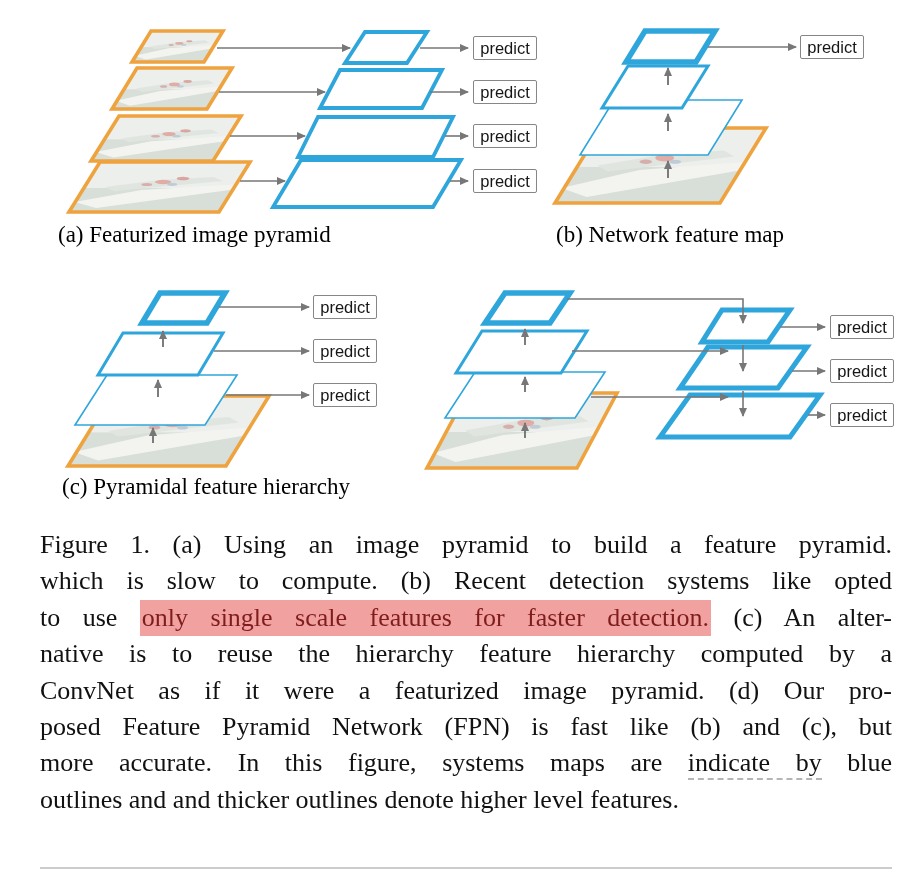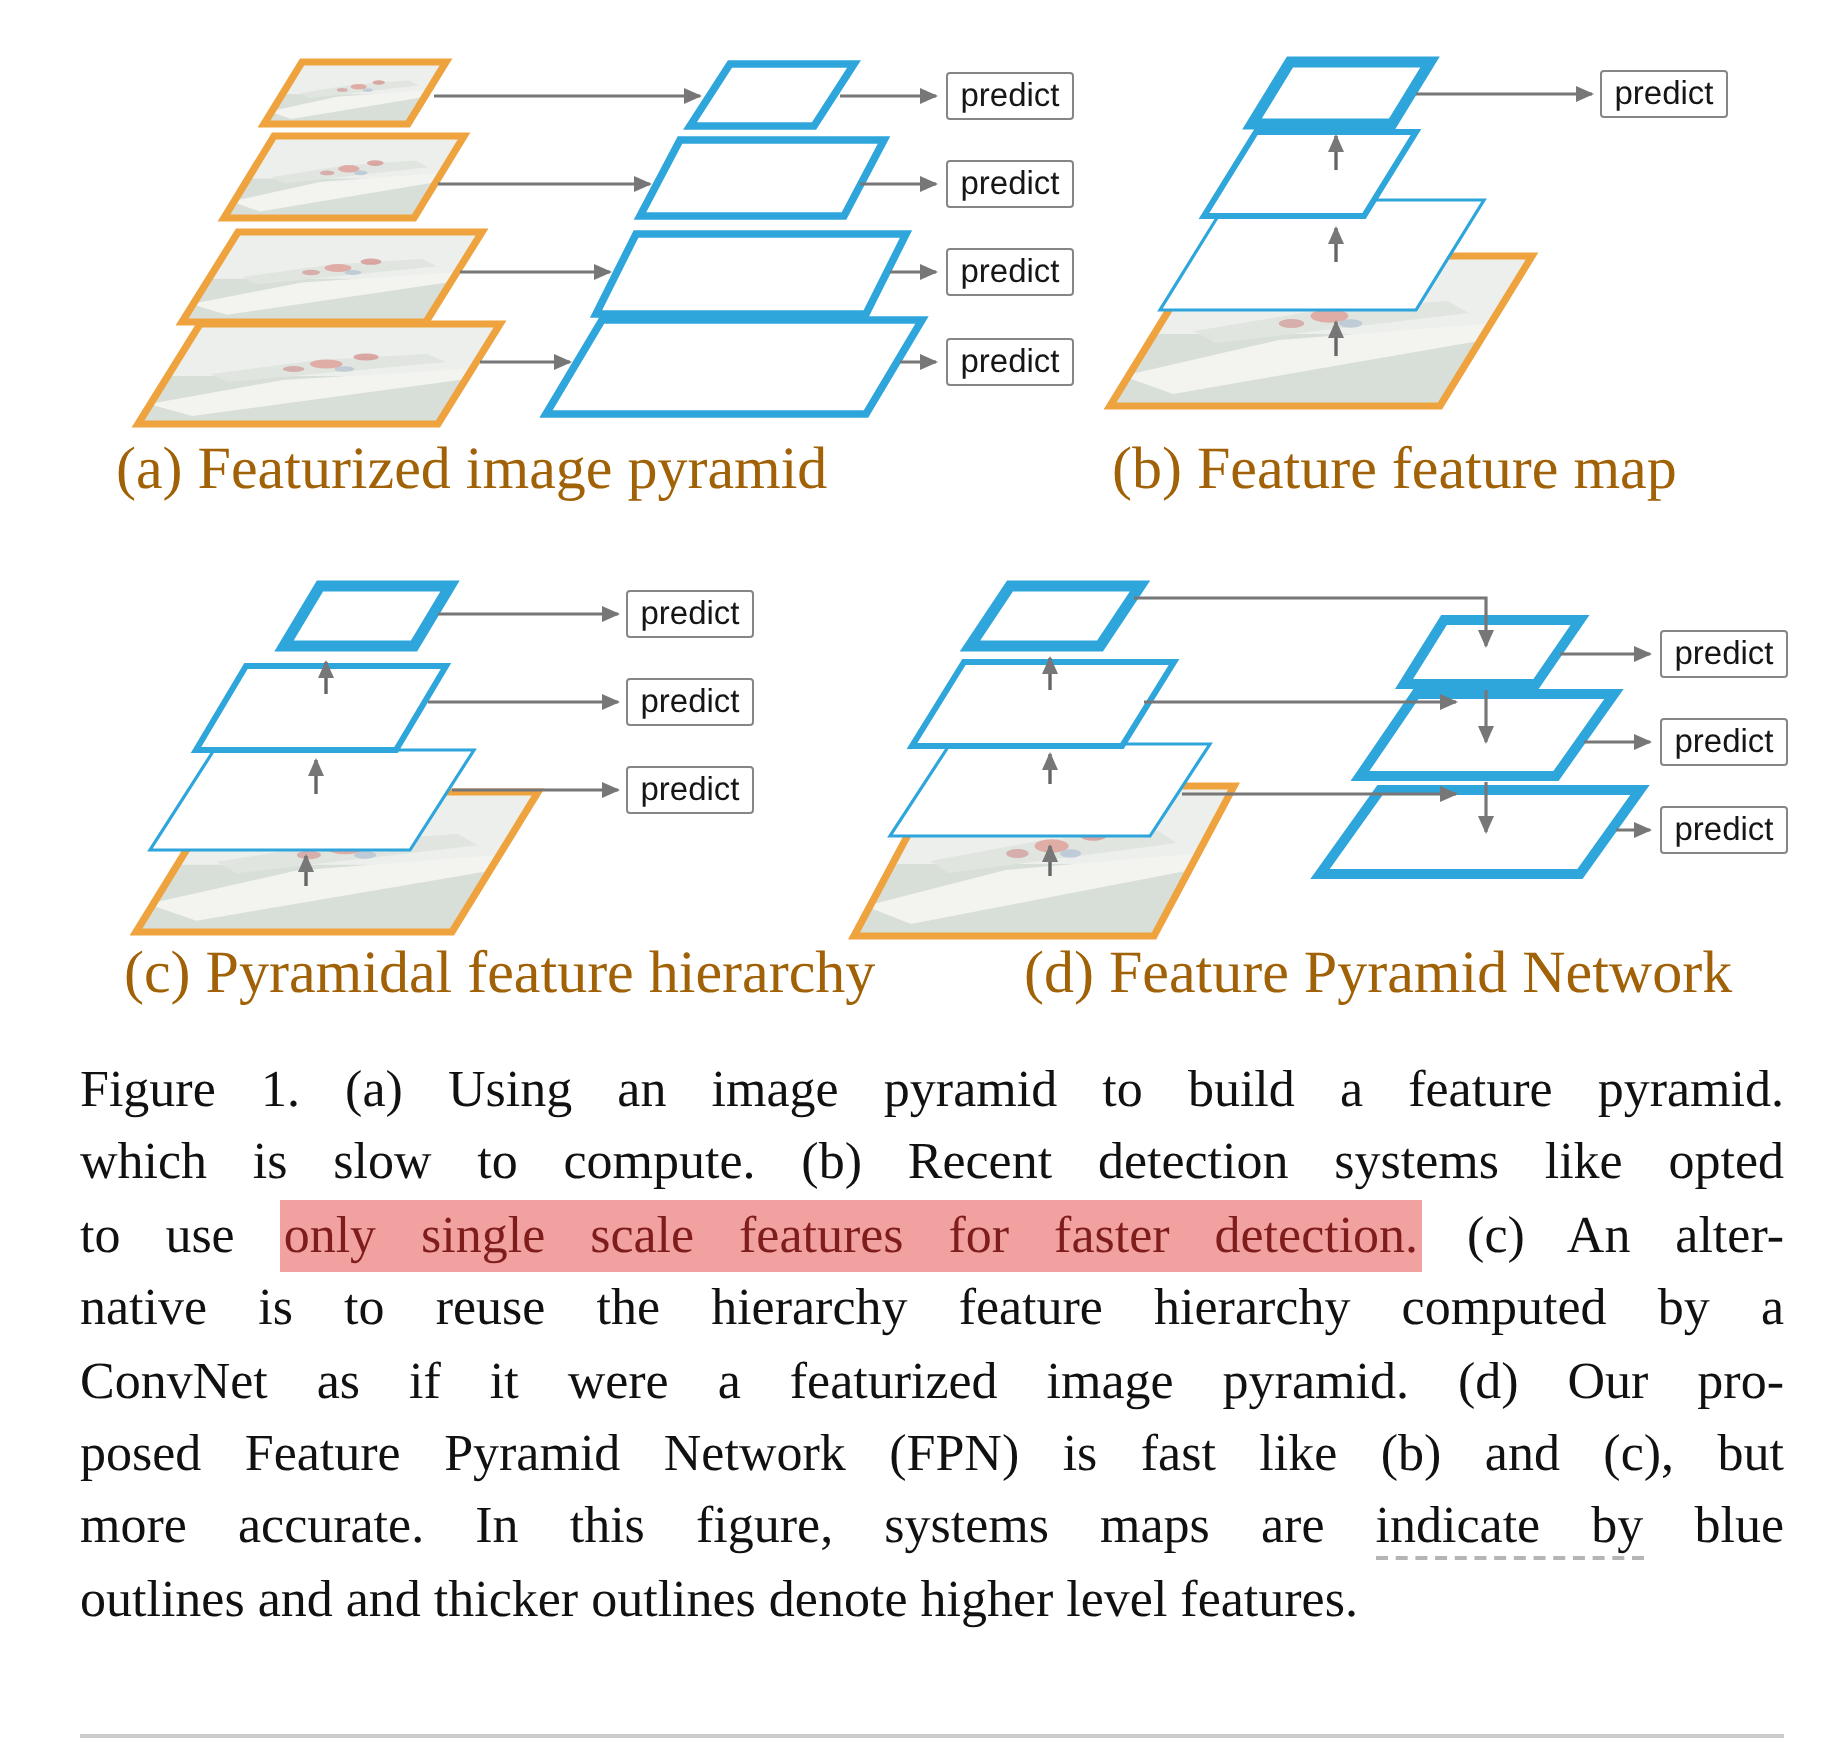--- a/index.html
+++ b/index.html
@@ -4,21 +4,21 @@
 <style>
   html,body{margin:0;padding:0;background:#fff;}
   .canvas{position:relative;width:912px;height:880px;background:#ffffff;overflow:hidden;
           font-family:"Liberation Serif",serif;color:#141414;}
   .panel{position:absolute;}
   .panel svg{position:absolute;left:0;top:0;overflow:visible;}
   .predict{position:absolute;box-sizing:border-box;width:64px;height:24px;
            border:1.5px solid #868686;border-radius:2px;background:#fff;
            display:flex;align-items:center;justify-content:center;
            font:16.5px/20px "Liberation Sans",sans-serif;color:#161616;}
-  .pcap{position:absolute;font-size:30px;line-height:30px;color:#a16207;white-space:nowrap;}
+  .pcap{position:absolute;font-size:23px;line-height:30px;color:#000000;white-space:nowrap;}
   .figcap{position:absolute;left:40px;top:527px;width:852px;
           font-size:26px;line-height:36.4px;color:#111;}
   .figcap .ln{text-align:justify;text-align-last:justify;height:36.4px;white-space:nowrap;}
   .figcap .ln.last{text-align-last:left;}
   .hl{background:#f2a1a1;color:#7f1d1d;padding:3px 2px 4px 2px;}
   .du{border-bottom:2.5px dashed #b5b5b5;padding-bottom:1px;}
   .bottom-rule{position:absolute;left:40px;top:867px;width:852px;height:2px;background:#cccccc;}
   .feat{fill:#ffffff;stroke:#2fa6db;}
   .img{fill:url(#boat);stroke:#eea33f;stroke-width:3.6;}
   .arr{stroke:#777777;stroke-width:1.6;fill:none;}
@@ -130,23 +130,22 @@
       <line class="arr" marker-end="url(#ah)" x1="360" y1="42" x2="405" y2="42"></line>
       <line class="arr" marker-end="url(#ah)" x1="372" y1="86" x2="405" y2="86"></line>
       <line class="arr" marker-end="url(#ah)" x1="388" y1="130" x2="405" y2="130"></line>
     </svg>
     <div class="predict" style="left:410px;top:30px">predict</div>
     <div class="predict" style="left:410px;top:74px">predict</div>
     <div class="predict" style="left:410px;top:118px">predict</div>
   </div>
 
   <div class="pcap" style="left:58px;top:220px">(a) Featurized image pyramid</div>
-  <div class="pcap" style="left:556px;top:220px">(b) Feature feature map</div>
+  <div class="pcap" style="left:556px;top:220px">(b) Network feature map</div>
   <div class="pcap" style="left:62px;top:472px">(c) Pyramidal feature hierarchy</div>
-  <div class="pcap" style="left:512px;top:472px">(d) Feature Pyramid Network</div>
 
   <div class="figcap">
     <div class="ln">Figure 1. (a) Using an image pyramid to build a feature pyramid.</div>
     <div class="ln">which is slow to compute. (b) Recent detection systems like opted</div>
     <div class="ln"><span>to use </span><span class="hl">only single scale features for faster detection.</span><span> (c) An alter-</span></div>
     <div class="ln">native is to reuse the hierarchy feature hierarchy computed by a</div>
     <div class="ln">ConvNet as if it were a featurized image pyramid. (d) Our pro-</div>
     <div class="ln">posed Feature Pyramid Network (FPN) is fast like (b) and (c), but</div>
     <div class="ln"><span>more accurate. In this figure, systems maps are </span><span class="du">indicate by</span><span> blue</span></div>
     <div class="ln last">outlines and and thicker outlines denote higher level features.</div>

